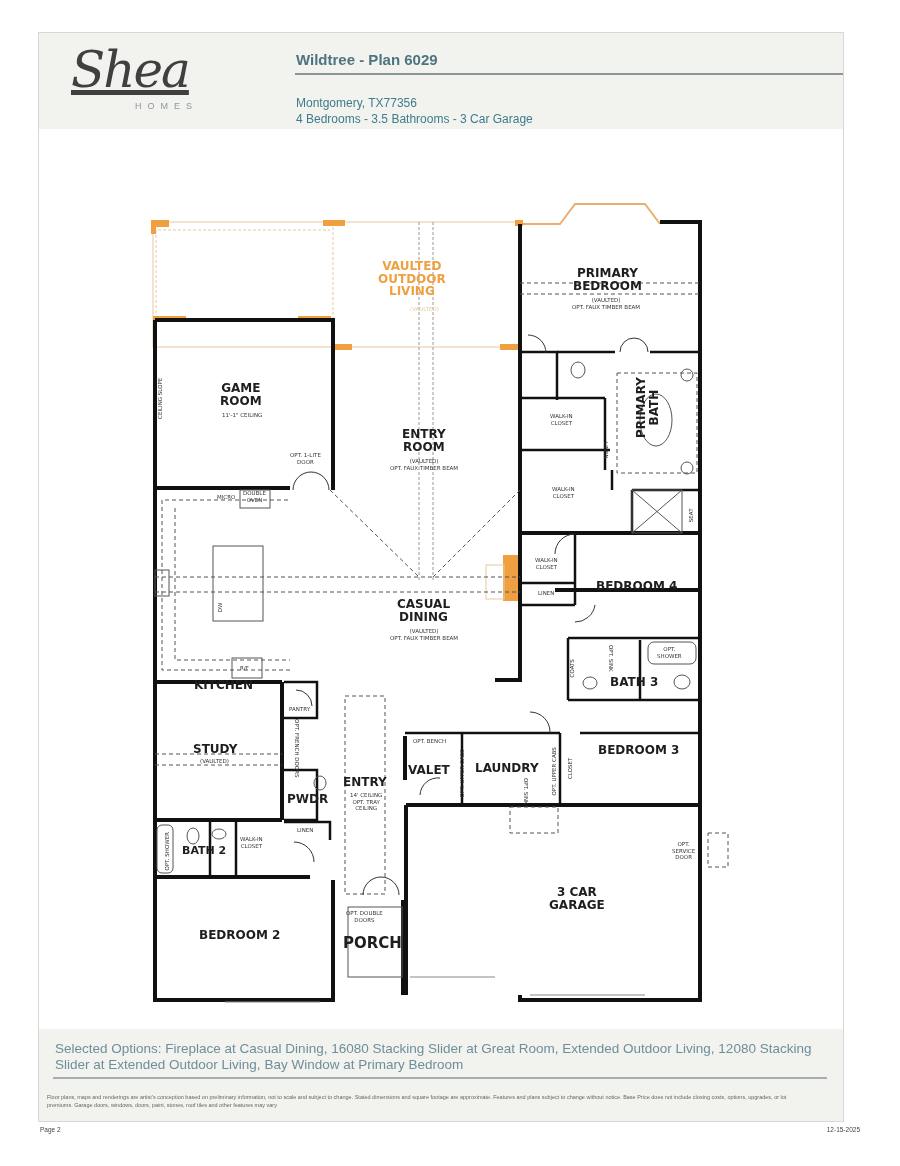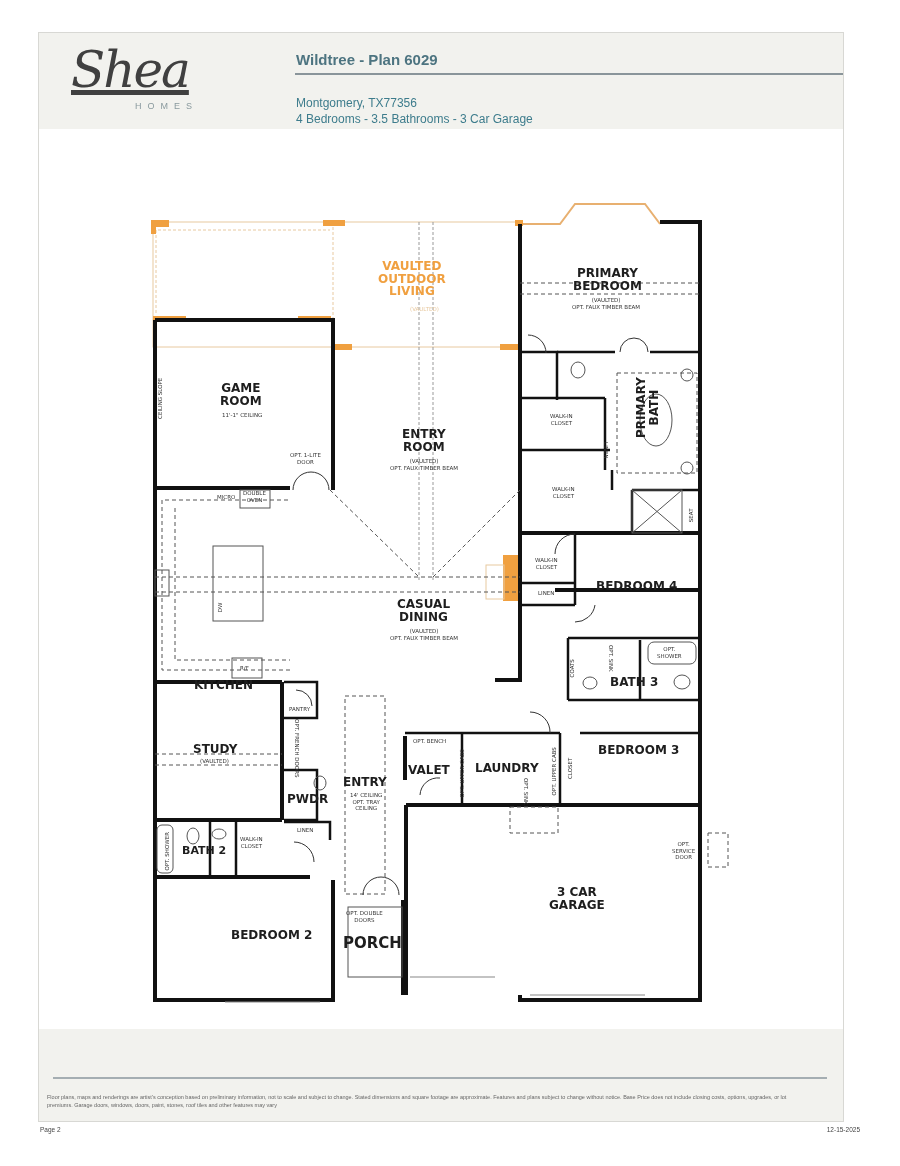--- a/index.html
+++ b/index.html
@@ -35,20 +35,21 @@
       <span class="script">Shea</span>
       <span class="homes">HOMES</span>
     </div>
     <div class="title">Wildtree - Plan 6029</div>
     <div class="title-rule"></div>
     <div class="sub1">4 Bedrooms - 3.5 Bathrooms - 3 Car Garage</div>
     <div class="sub2">Montgomery, TX77356</div>
   </div>
 
   <div class="options">
+    <div class="options-text">Selected Options: Fireplace at Casual Dining, 16080 Stacking Slider at Great Room, Extended Outdoor Living, 12080 Stacking Slider at Extended Outdoor Living, Bay Window at Primary Bedroom</div>
     <div class="options-rule"></div>
   </div>
   <div class="disclaimer">
     <div class="disclaimer-text">Floor plans, maps and renderings are artist's conception based on preliminary information, not to scale and subject to change. Stated dimensions and square footage are approximate. Features and plans subject to change without notice. Base Price does not include closing costs, options, upgrades, or lot premiums. Garage doors, windows, doors, paint, stones, roof tiles and other features may vary</div>
   </div>
 </div>
 
 <svg class="plan" width="900" height="1166" style="position:absolute;left:0;top:0;">
   <g fill="none" stroke="#e8c9a0" stroke-width="1">
 
@@ -300,21 +301,21 @@
 <div class="lbl" style="left:408px;top:764px;font-size:12px;">VALET</div>
 <div class="lbl" style="left:475px;top:762px;font-size:12px;">LAUNDRY</div>
 <div class="sm" style="left:438px;top:770px;transform:rotate(-90deg);">OPT. UPPER CABS</div>
 <div class="sm" style="left:530px;top:768px;transform:rotate(-90deg);">OPT. UPPER CABS</div>
 <div class="sm" style="left:512px;top:788px;transform:rotate(90deg);">OPT. SINK</div>
 
 <div class="sm" style="left:297px;top:827px;">LINEN</div>
 <div class="lbl" style="left:182px;top:845px;font-size:11px;">BATH 2</div>
 <div class="sm" style="left:148px;top:848px;transform:rotate(-90deg);">OPT. SHOWER</div>
 
-<div class="lbl" style="left:199px;top:929px;font-size:12px;margin-left:32px;">BEDROOM 2</div>
+<div class="lbl" style="left:199px;top:929px;font-size:12px;">BEDROOM 2</div>
 <div class="sm" style="left:346px;top:910px;">
     <div>OPT. DOUBLE</div>
     <div>DOORS</div>
   </div>
 <div class="lbl" style="left:343px;top:936px;font-size:15px;">PORCH</div>
 
 <div class="lbl" style="left:525px;top:886px;font-size:12px;margin-left:24px;">
   <div>3 CAR</div>
   <div>GARAGE</div>
 </div>

